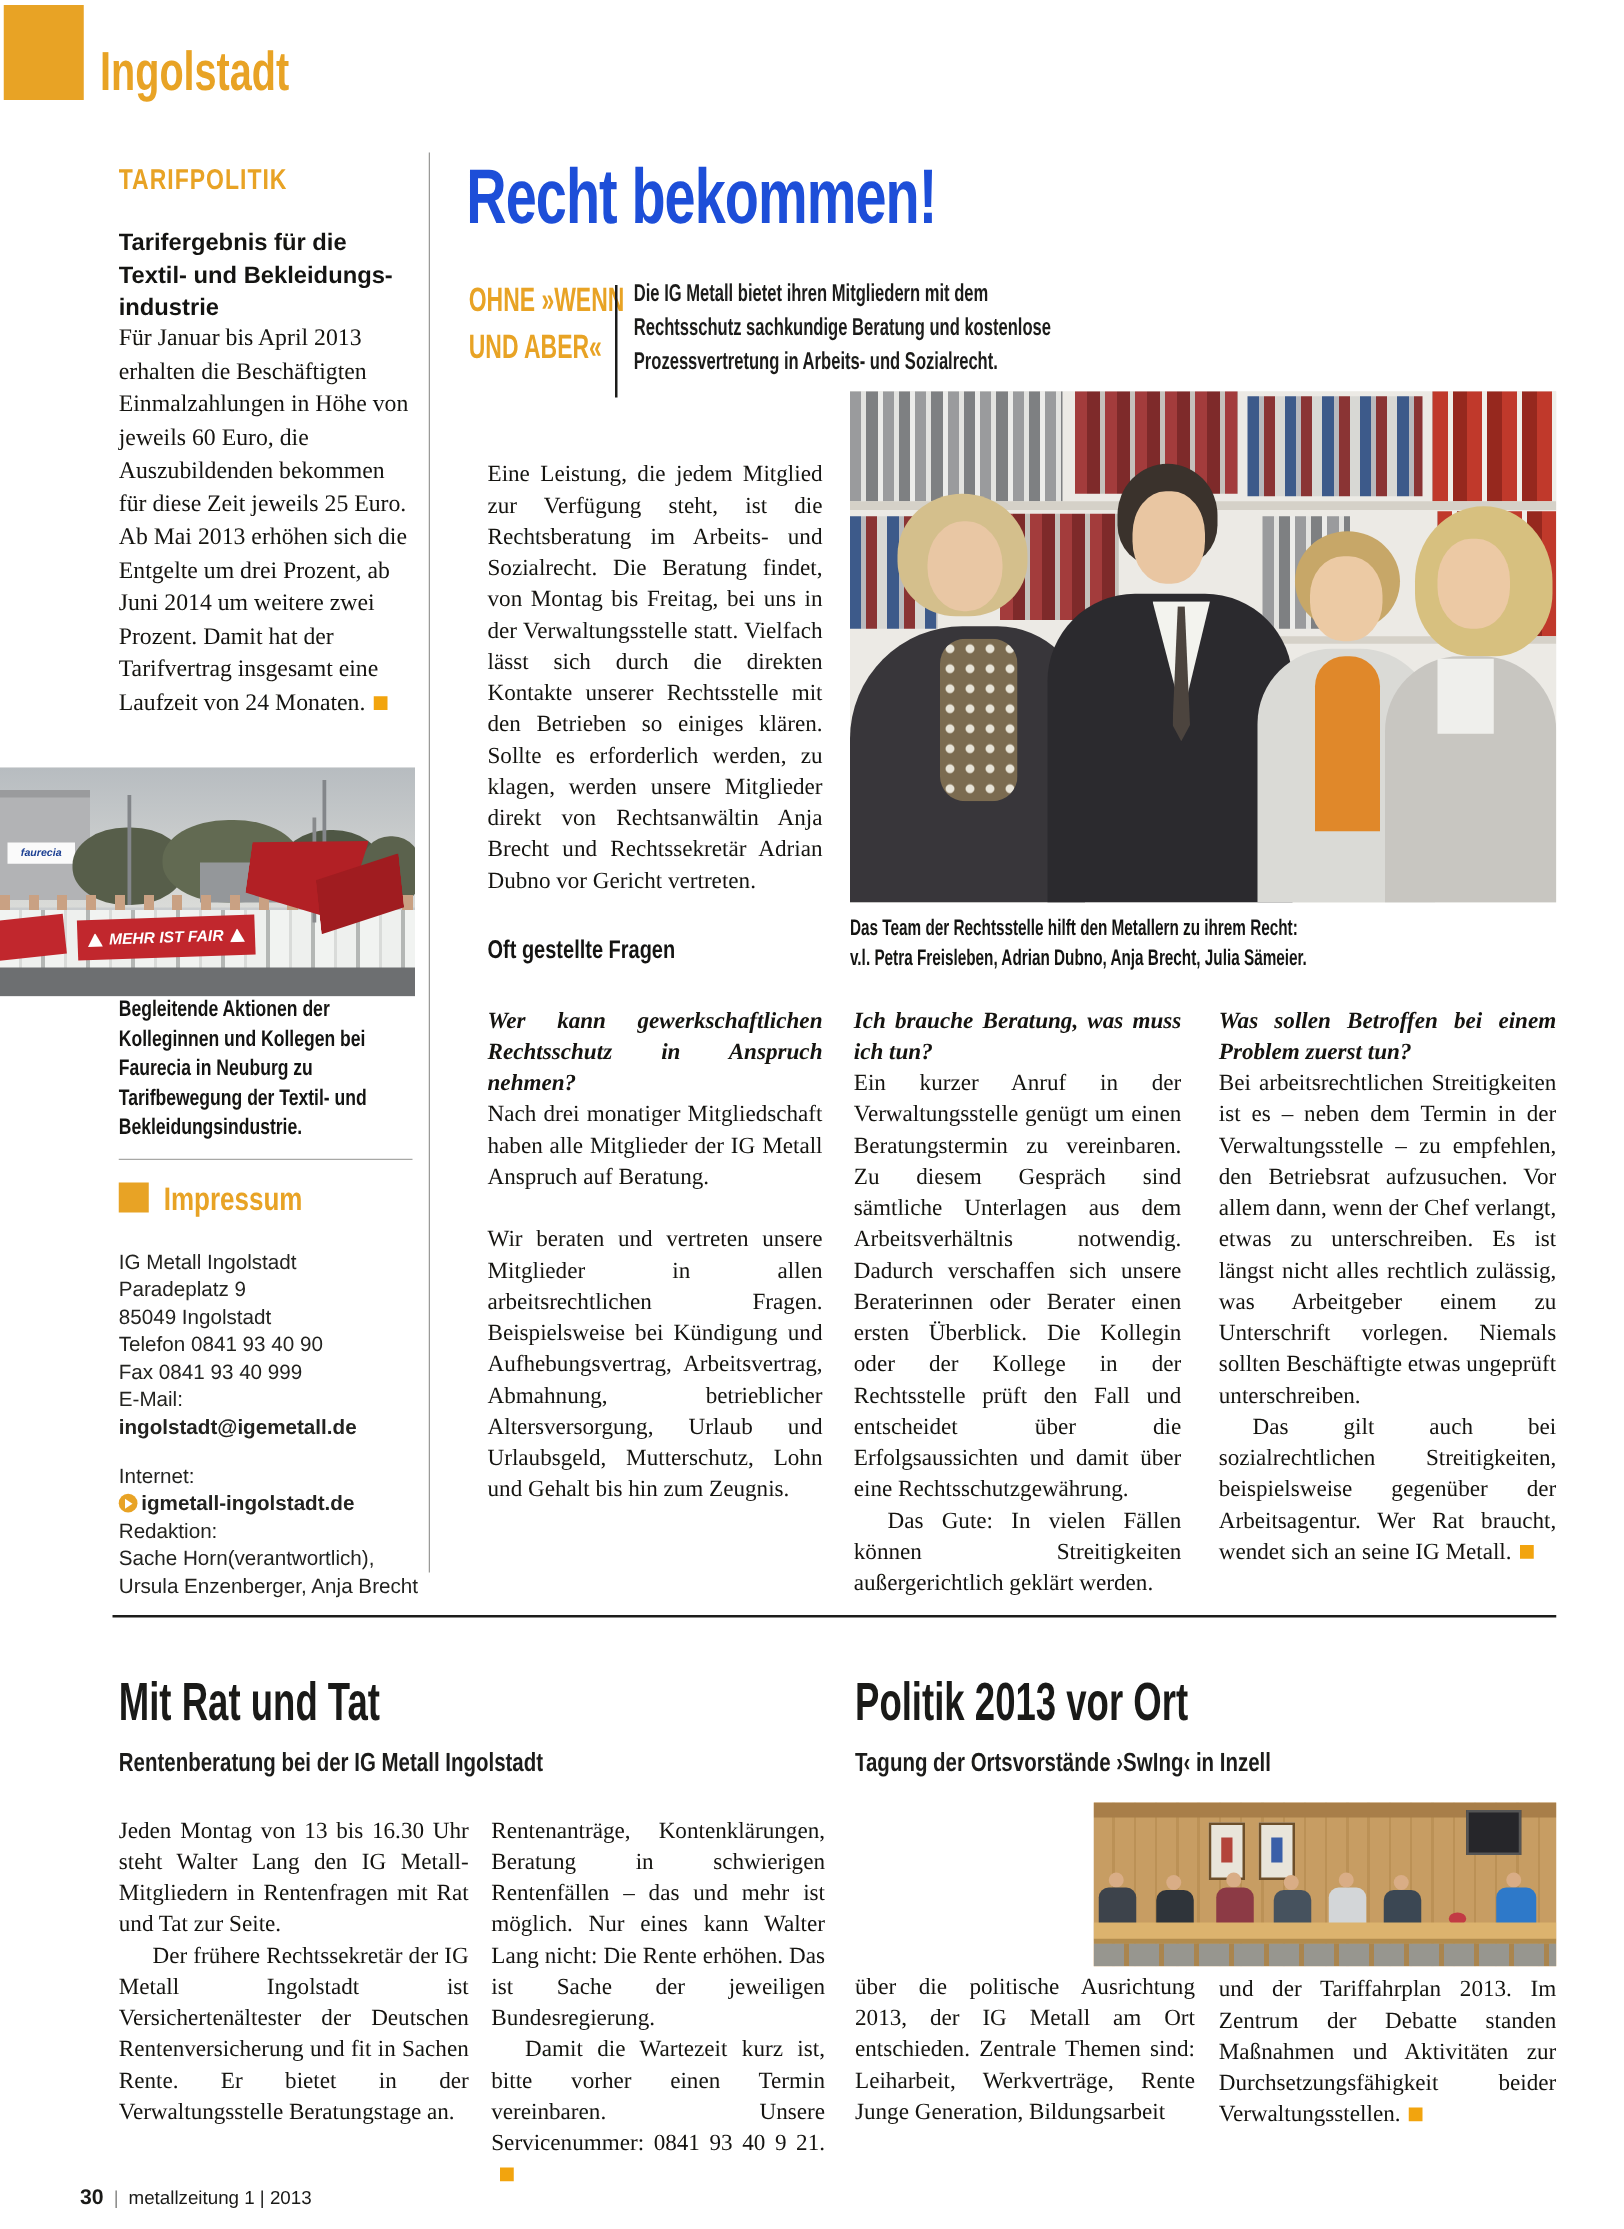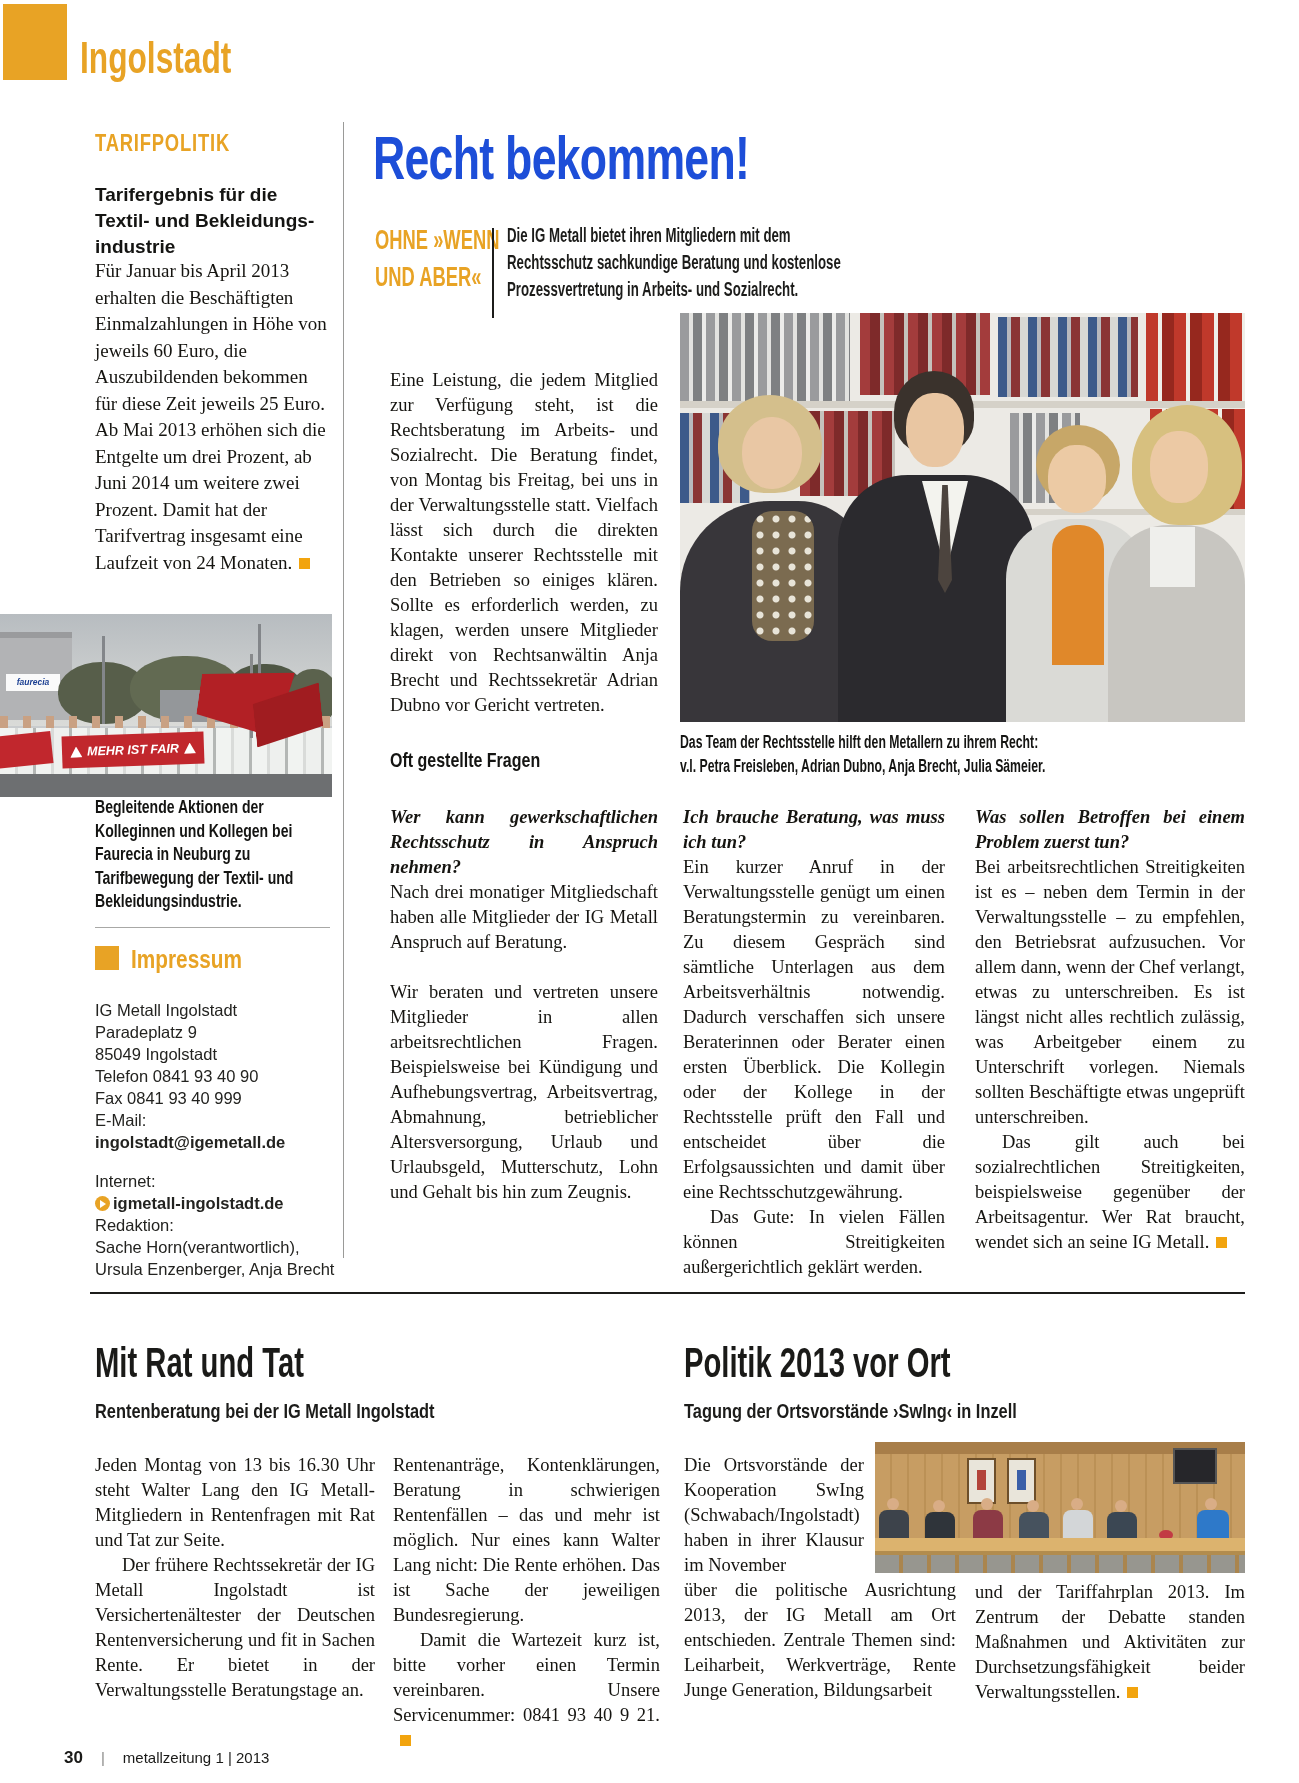--- a/index.html
+++ b/index.html
@@ -30,21 +30,21 @@
   .addr{font-size:16.5px;line-height:22px;color:#232320;}
   .addr .b{font-weight:700;}
   .play{display:inline-block;width:15px;height:15px;border-radius:50%;background:#E8A325;position:relative;vertical-align:-2px;margin-right:3px;}
   .play::after{content:"";position:absolute;left:5px;top:4px;border-left:6px solid #fff;border-top:4px solid transparent;border-bottom:4px solid transparent;}
   .h2big{font-weight:700;font-size:43px;color:#1A1A18;}
   .sub2{font-weight:700;font-size:21px;color:#1c1c1a;}
   .vrule{background:#9a9a98;width:1px;}
   .hrule{background:#1c1c1a;height:2px;}
   .krule{background:#1c1c1a;width:2px;}
   .sbrule{background:#a8a8a6;height:1px;}
-  .foot{font-size:15px;color:#1a1a18;display:flex;align-items:baseline;gap:18px;text-align:right;}
+  .foot{font-size:15px;color:#1a1a18;display:flex;align-items:baseline;gap:8px;text-align:right;}
   .foot .num{font-weight:700;font-size:17px;}
   .foot .sep{color:#8a8a88;}
   
   .ph{position:absolute;overflow:hidden;}
   .el{position:absolute;}
   .board{background:#d5d1c8;}
   .bndA{background:repeating-linear-gradient(90deg,#9a9b9d 0 9px,#e3e3e0 9px 13px,#7e8082 13px 22px,#ececea 22px 26px);}
   .bndB{background:repeating-linear-gradient(90deg,#a33c3c 0 10px,#7e2a2a 10px 20px,#c5c2bc 20px 24px);}
   .bndC{background:repeating-linear-gradient(90deg,#3d5a8a 0 9px,#b8b9bd 9px 13px,#8a3434 13px 22px,#d8d8d4 22px 30px);}
   .bndD{background:repeating-linear-gradient(90deg,#c0392b 0 12px,#efefe9 12px 16px,#96281e 16px 28px);}
@@ -269,23 +269,20 @@
     <div class="el" style="left:240px;top:58px;width:12px;height:12px;border-radius:50%;background:#d9ad86;"></div>
     <div class="el" style="left:232px;top:70px;width:30px;height:30px;background:#3b4753;border-radius:8px 8px 0 0;"></div>
     <div class="el" style="left:330px;top:56px;width:12px;height:12px;border-radius:50%;background:#d9ad86;"></div>
     <div class="el" style="left:322px;top:68px;width:32px;height:32px;background:#2e79c9;border-radius:8px 8px 0 0;"></div>
     <div class="el" style="left:284px;top:88px;width:14px;height:10px;border-radius:50%;background:#c23b44;"></div>
     <div class="el" style="left:0;top:96px;width:370px;height:15px;background:#dcb36e;"></div>
     <div class="el" style="left:0;top:109px;width:370px;height:4px;background:#b28c4e;"></div>
     <div class="el" style="left:0;top:113px;width:370px;height:18px;background:repeating-linear-gradient(90deg,#97968f 0 24px,#aa854e 24px 28px);"></div>
   </div>
 
-  <div class="abs serif" style="left:684px;top:1453px;width:180px;">
-    <p>Die Ortsvorstände der Kooperation SwIng (Schwabach/Ingolstadt) haben in ihrer Klausur im November</p>
-  </div>
   <div class="abs serif" style="left:684px;top:1578px;width:272px;">
     <p>über die politische Ausrichtung 2013, der IG Metall am Ort entschieden. Zentrale Themen sind: Leiharbeit, Werkverträge, Rente Junge Generation, Bildungsarbeit</p>
   </div>
   <div class="abs serif" style="left:975px;top:1580px;width:270px;">
     <p><span>und der Tariffahrplan 2013. Im Zentrum der Debatte standen Maßnahmen und Aktivitäten zur Durchsetzungsfähigkeit beider Verwaltungsstellen.</span><span class="endmark"></span></p>
   </div>
 
   <div class="abs foot" style="left:64px;top:1748px;">
     <span class="num">30</span>
     <span class="sep">|</span>

